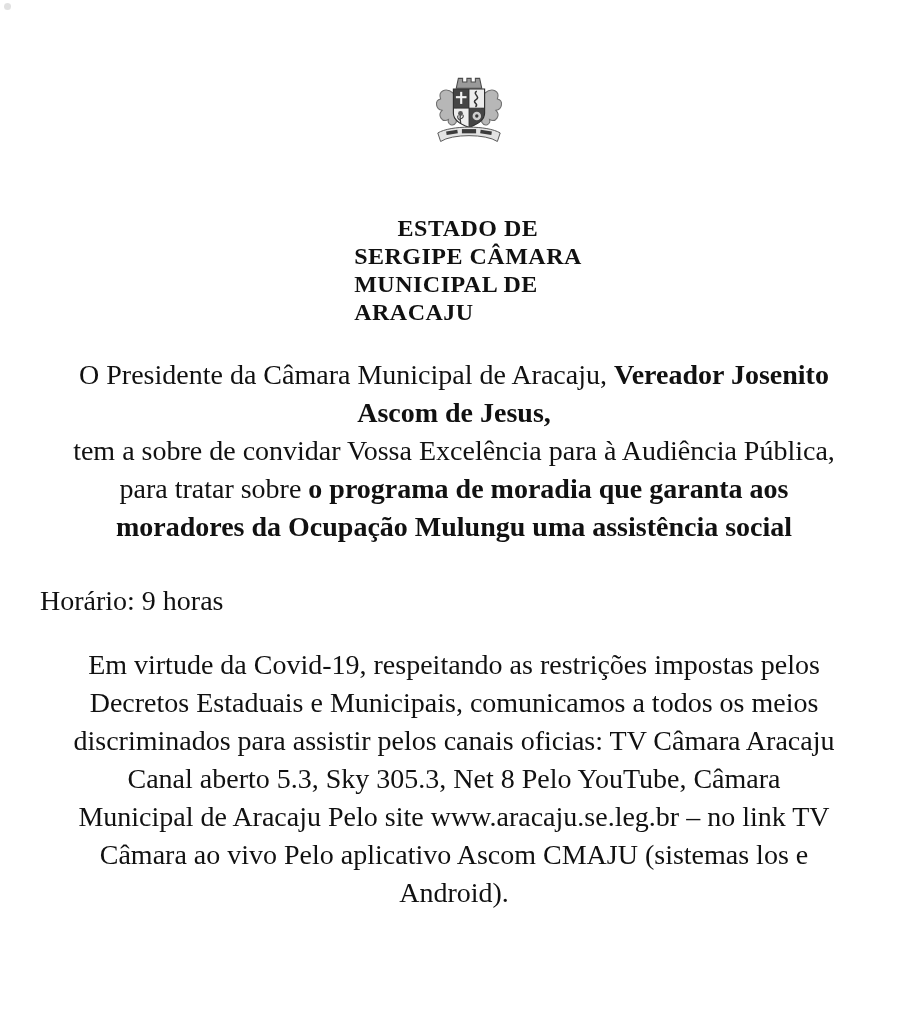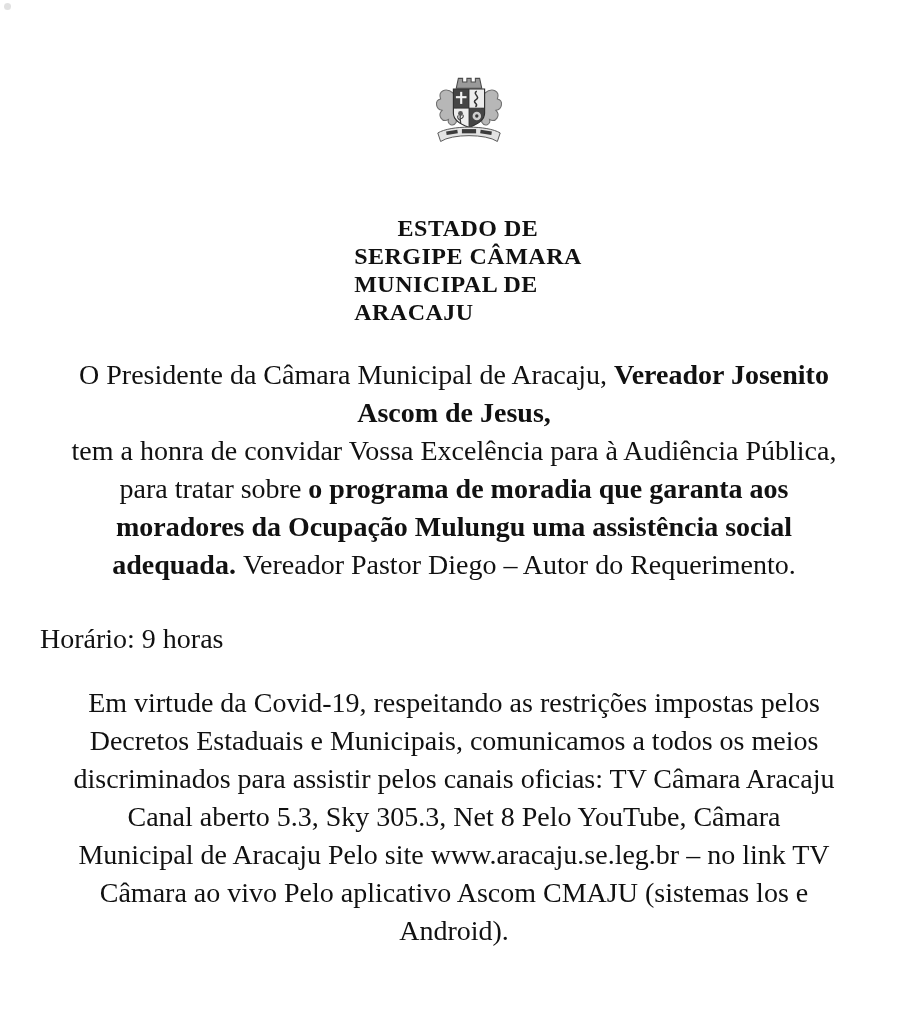--- a/index.html
+++ b/index.html
@@ -110,24 +110,23 @@
       <div class="lh-line lh-first">ESTADO DE</div>
       <div class="lh-line">SERGIPE CÂMARA</div>
       <div class="lh-line">MUNICIPAL DE</div>
       <div class="lh-line">ARACAJU</div>
     </div>
   </div>
 
   <div class="body-text invitation">
     <div class="line"><span>O Presidente da Câmara Municipal de Aracaju, </span><span class="bold">Vereador Josenito</span></div>
     <div class="line"><span class="bold">Ascom de Jesus,</span></div>
-    <div class="line"><span>tem a honra de convidar Vossa Excelência para à Audiência Pública,</span></div>
+    <div class="line"><span>tem a sobre de convidar Vossa Excelência para à Audiência Pública,</span></div>
     <div class="line"><span>para tratar sobre </span><span class="bold">o programa de moradia que garanta aos</span></div>
     <div class="line"><span class="bold">moradores da Ocupação Mulungu uma assistência social</span></div>
-    <div class="line"><span class="bold">adequada. </span><span>Vereador Pastor Diego – Autor do Requerimento.</span></div>
   </div>
 
   <div class="body-text schedule">
     <div>Horário: 9 horas</div>
   </div>
 
   <div class="body-text broadcast">
     <div class="line">Em virtude da Covid-19, respeitando as restrições impostas pelos</div>
     <div class="line">Decretos Estaduais e Municipais, comunicamos a todos os meios</div>
     <div class="line">discriminados para assistir pelos canais oficias: TV Câmara Aracaju</div>

